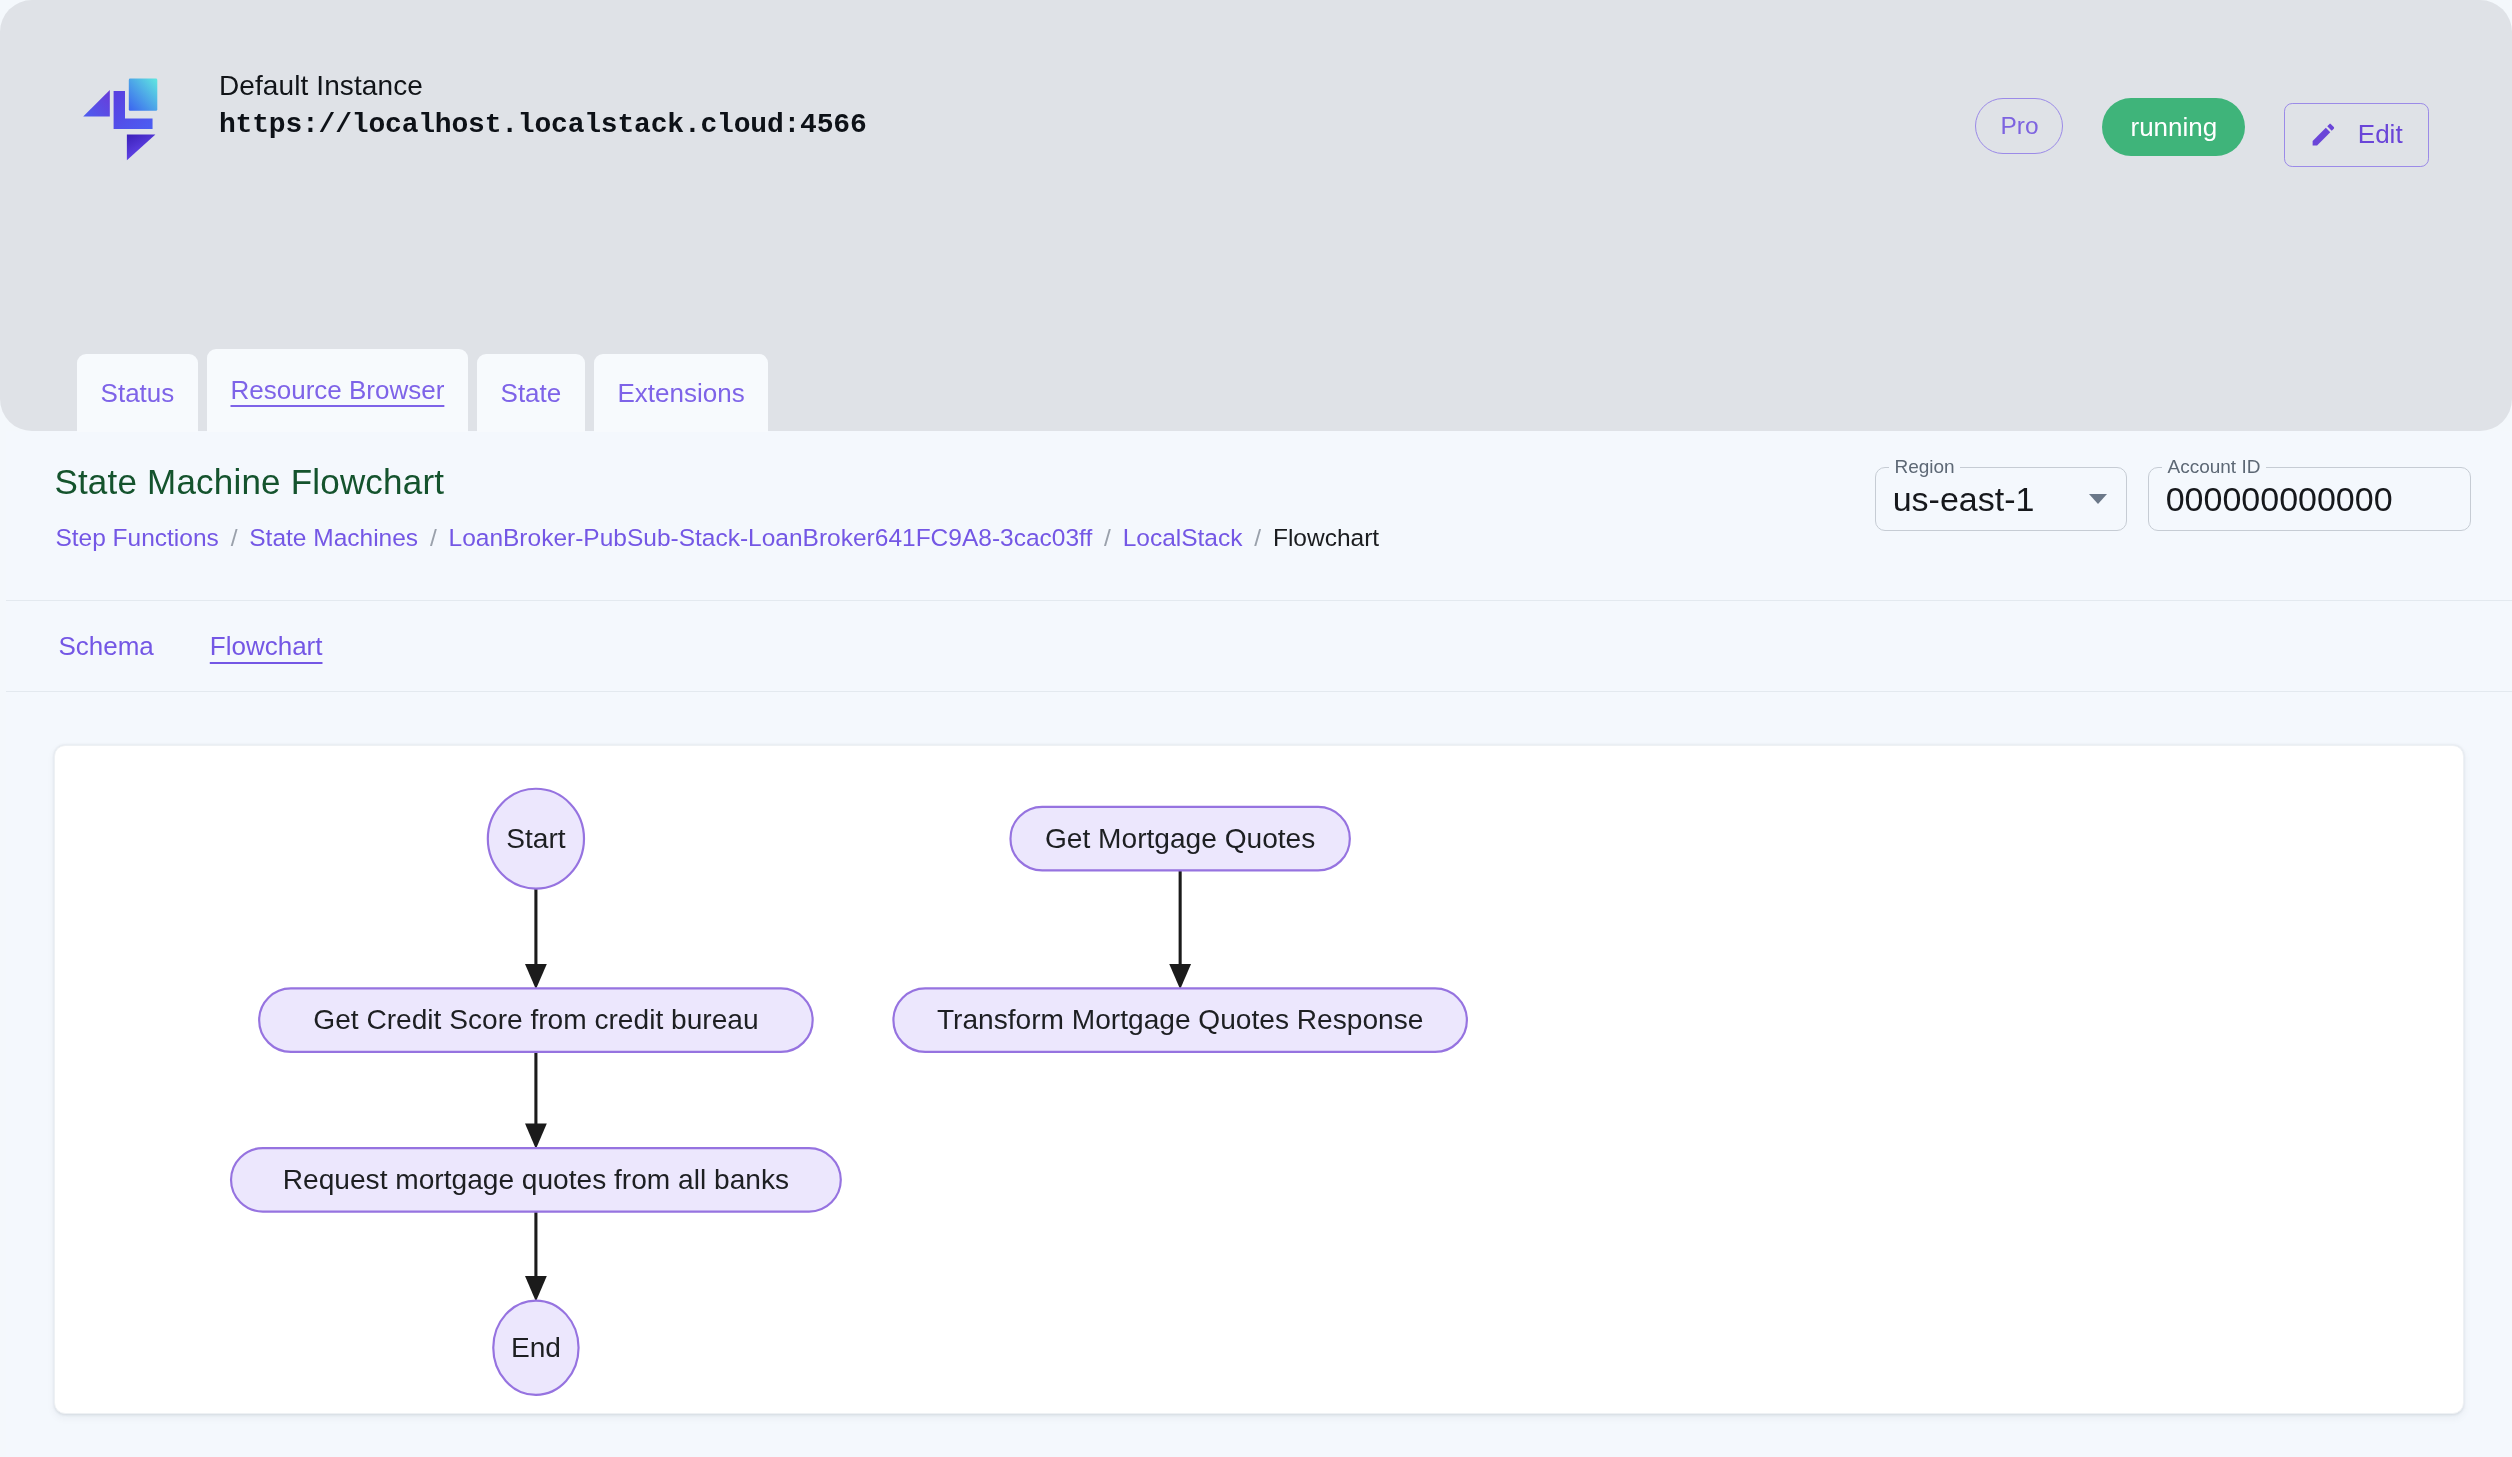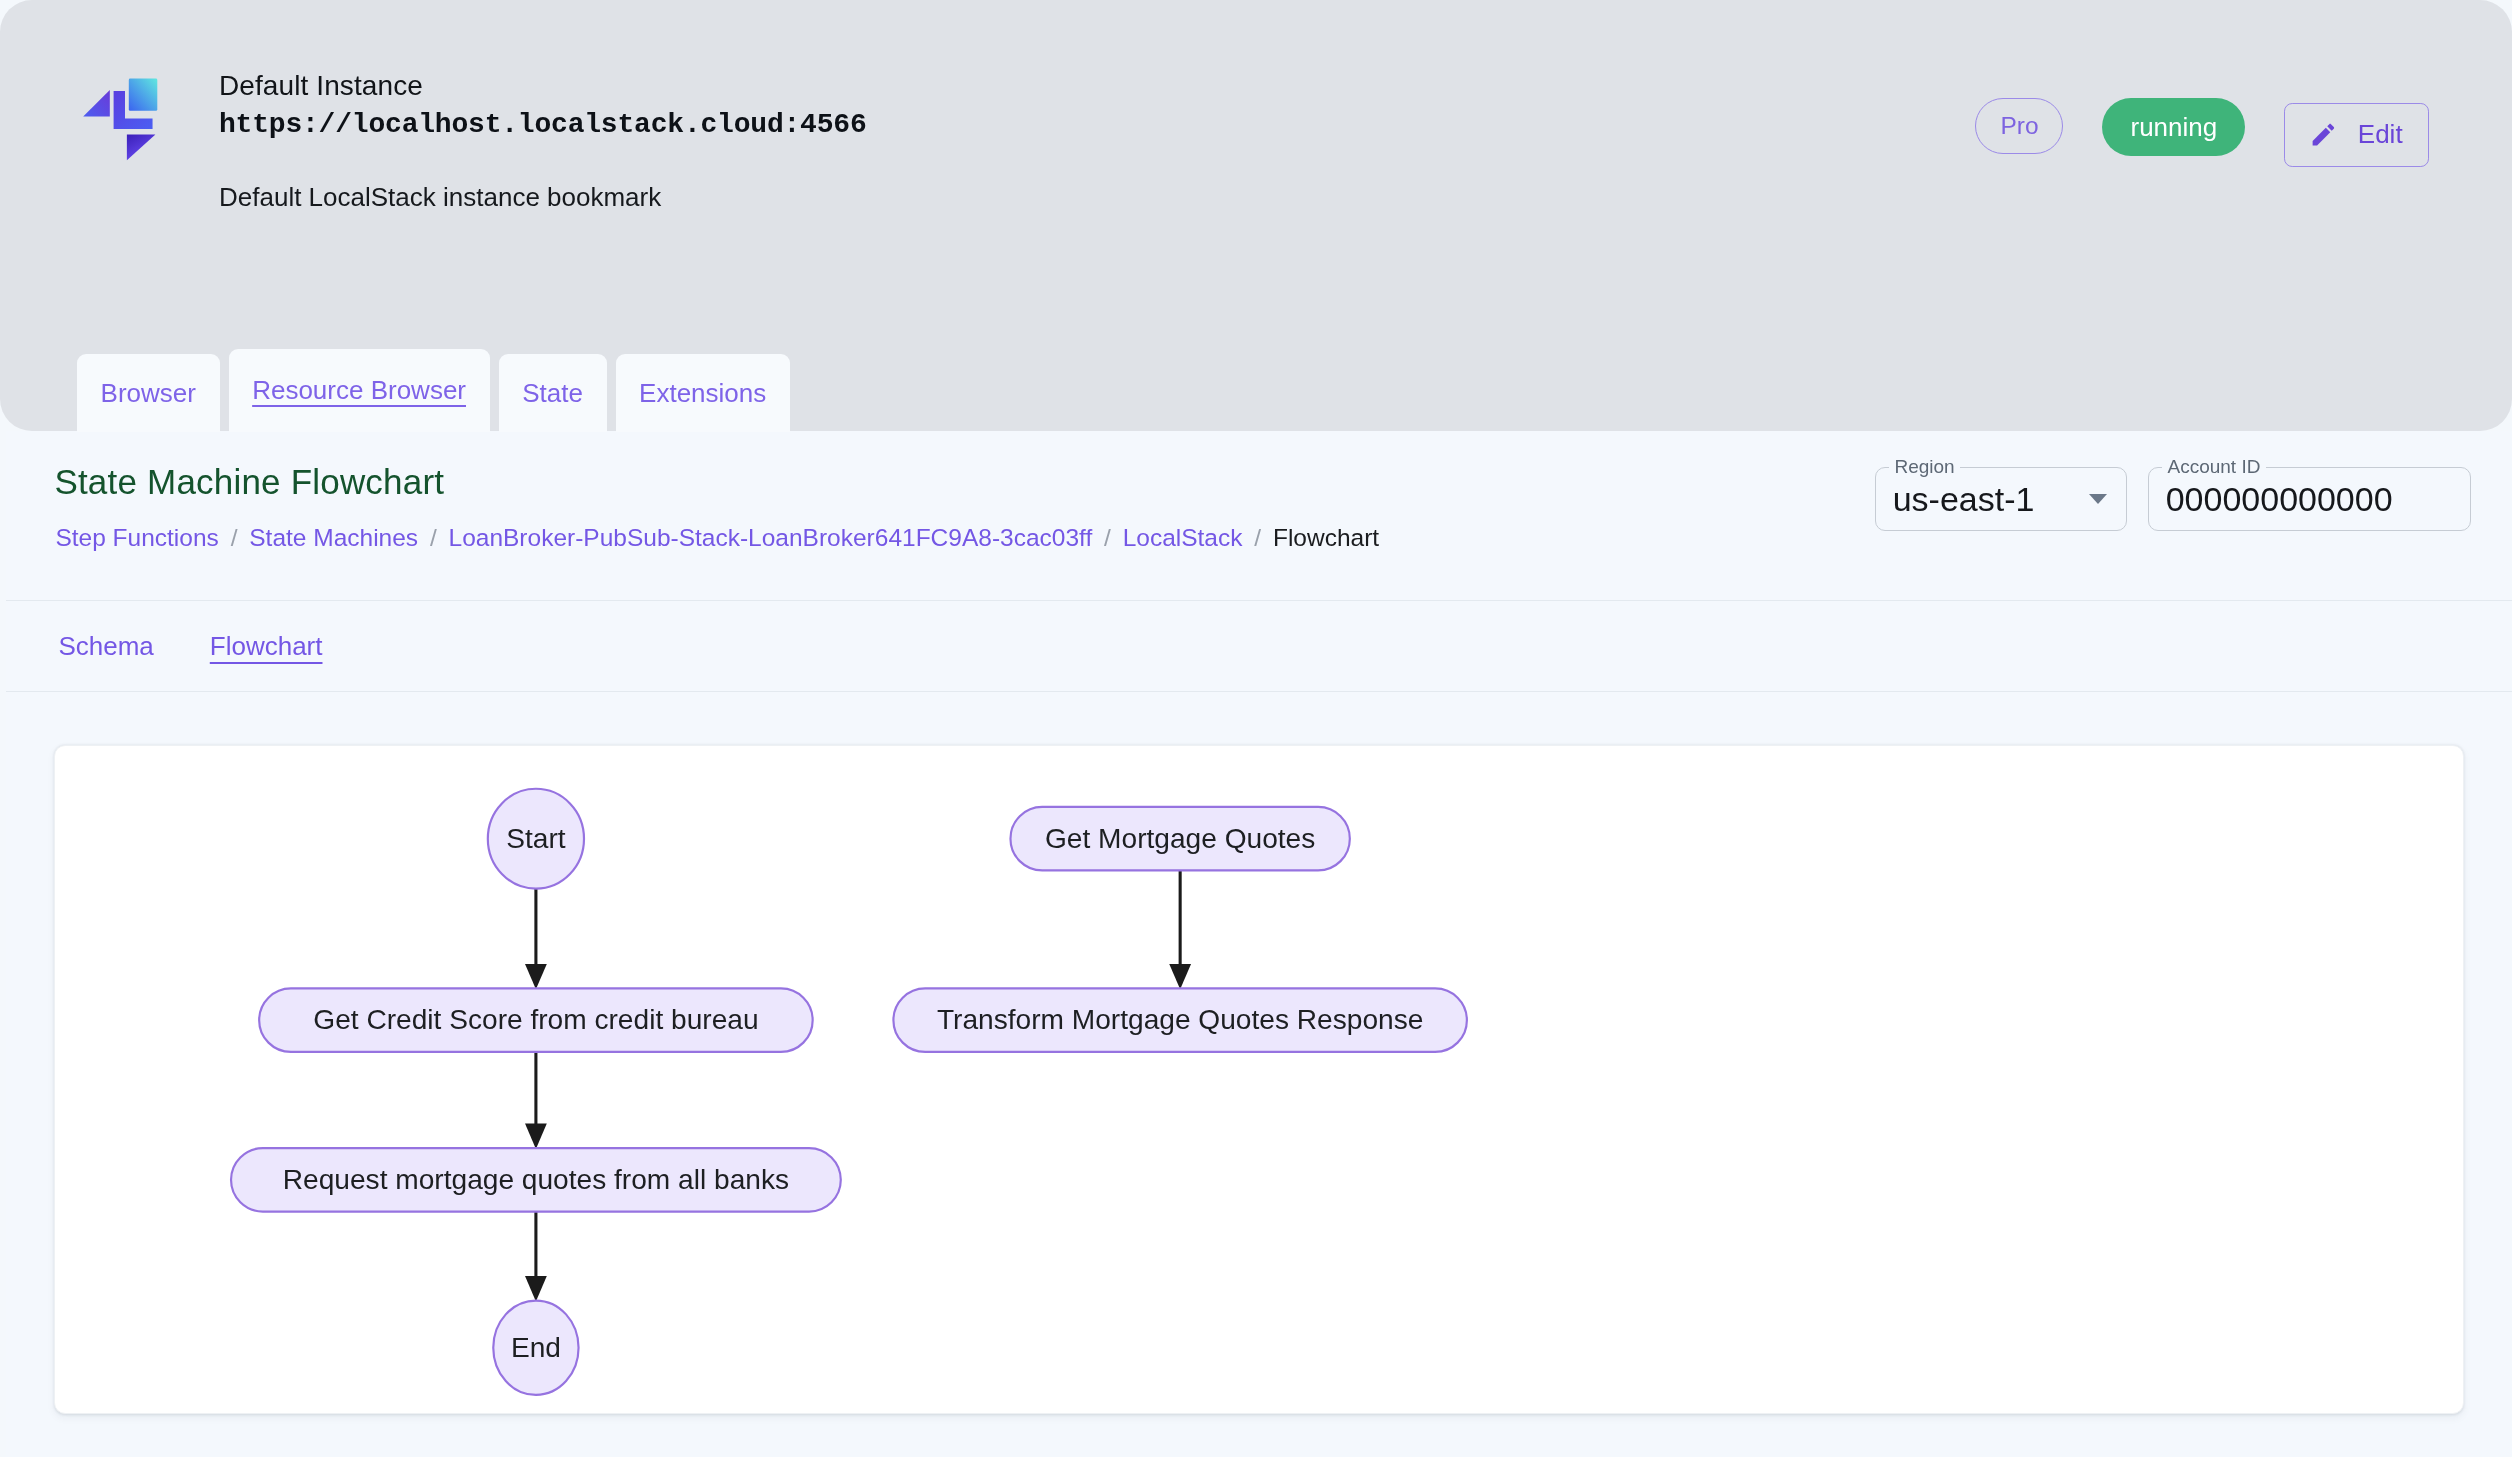--- a/index.html
+++ b/index.html
@@ -280,40 +280,39 @@
       </defs>
       <path d="M6 49 L34 21 L34 49 Z" fill="url(#lsg1)"></path>
       <rect x="54" y="9" width="30" height="34" rx="1.5" fill="url(#lsg2)"></rect>
       <path d="M38 22 L50 22 L50 51 L79 51 L79 62 L38 62 Z" fill="url(#lsg3)"></path>
       <path d="M52 68 L82 68 L52 95 Z" fill="url(#lsg4)"></path>
     </svg>
 
     <div class="instance-meta">
       <div class="instance-title">Default Instance</div>
       <div class="instance-url">https://localhost.localstack.cloud:4566</div>
-      <div class="instance-desc">Default LocalStack instance bookmark</div>
     </div>
   </div>
 
   <div class="header-actions">
     <div class="pro-badge">Pro</div>
     <div class="running-badge">running</div>
     <div class="edit-btn">
       <svg class="pencil-icon" viewBox="0 0 24 24">
         <path d="M3 17.3 L3 21 L6.7 21 L17.6 10.1 L13.9 6.4 Z" fill="#6a45d8"></path>
         <path d="M20.5 7.2 C20.9 6.8 20.9 6.2 20.5 5.8 L18.2 3.5 C17.8 3.1 17.2 3.1 16.8 3.5 L15.1 5.2 L18.8 8.9 Z" fill="#6a45d8"></path>
       </svg>
       <span>Edit</span>
     </div>
   </div>
 </div>
 
 <div class="tab-strip">
   <div class="tab">
-    <span class="tab-label">Browser</span>
+    <span class="tab-label">Status</span>
   </div>
   <div class="tab active">
     <span class="tab-label">Resource Browser</span>
   </div>
   <div class="tab">
     <span class="tab-label">State</span>
   </div>
   <div class="tab">
     <span class="tab-label">Extensions</span>
   </div>

